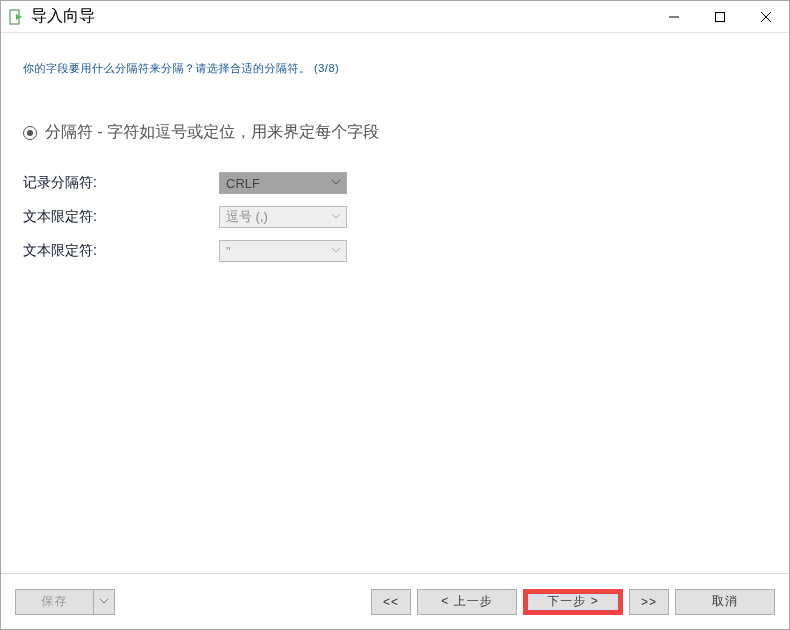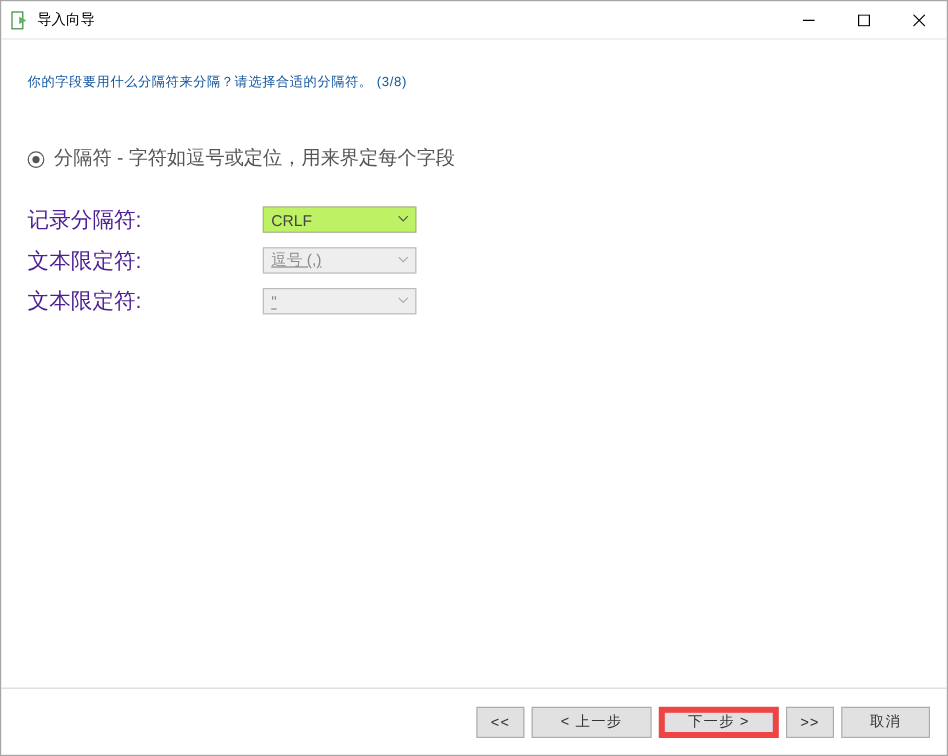--- a/index.html
+++ b/index.html
@@ -1,52 +1,52 @@
 <!DOCTYPE html>
 <html><head>
 <meta charset="utf-8">
 <style>
   * { box-sizing: border-box; }
   html, body { margin:0; padding:0; width:790px; height:630px; font-family:"Microsoft YaHei","Segoe UI",Arial,sans-serif; font-size:13px; background:#fff; color:#333; }
   .window { width:790px; height:630px; border:1px solid #a6a6a6; display:flex; flex-direction:column; background:#fff; }
   .titlebar { height:32px; display:flex; align-items:center; border-bottom:1px solid #e6e6e6; }
   .title-icon { width:16px; height:16px; margin-left:8px; display:inline-block; }
-  .title-text { margin-left:6px; font-size:12px; color:#000; }
+  .title-text { margin-left:6px; font-size:16px; color:#000; }
   .title-spacer { flex:1; }
   .win-btn { width:46px; height:31px; display:flex; align-items:center; justify-content:center; cursor:pointer; }
   .win-btn svg { stroke:#000; }
 
   .content { flex:1; padding:28px 22px 0 22px; }
   .heading { color:#1457a0; font-size:11px; margin-bottom:46px; letter-spacing:0.5px; }
 
   .radio-row { display:flex; align-items:center; margin-bottom:12px; color:#555; font-size:16px; }
   .radio-outer { width:14px; height:14px; border:1px solid #888; border-radius:50%; margin-right:8px; background:#fff; display:flex; align-items:center; justify-content:center; }
   .radio-outer.checked { border-color:#555; }
   .radio-outer.checked::after { content:""; width:6px; height:6px; border-radius:50%; background:#555; }
   .radio-outer.unchecked { border-color:#bbb; }
 
   .opts { margin-top:28px; }
   .opt-row { display:flex; align-items:center; margin-bottom:10px; height:24px; }
-  .opt-label { width:196px; color:#4c1d95; font-size:18px; }
-  .combo { width:128px; height:22px; border:1px solid #adadad; background:#bef264; display:flex; align-items:center; position:relative; font-size:13px; color:#444; padding-left:6px; cursor:default; }
-  .combo.disabled { color:#8a8a8a; border-color:#bcbcbc; background:#eee;text-decoration:underline; }
+  .opt-label { width:196px; color:#0f172a; font-size:14px; }
+  .combo { width:128px; height:22px; border:1px solid #adadad; background:#a3a3a3; display:flex; align-items:center; position:relative; font-size:13px; color:#444; padding-left:6px; cursor:default; }
+  .combo.disabled { color:#8a8a8a; border-color:#bcbcbc; background:#eee; }
   .combo .arrow { position:absolute; right:6px; top:50%; transform:translateY(-50%); }
   .combo .arrow svg { display:block; }
 
   .footer { height:56px; border-top:1px solid #d7d7d7; display:flex; align-items:center; padding:0 14px; }
   .save-group { display:flex; }
   .btn { height:26px; border:1px solid #adadad; background:#e1e1e1; font-size:12px; color:#333; display:flex; align-items:center; justify-content:center; cursor:pointer; user-select:none; letter-spacing:1px; }
   .save-btn { width:78px; color:#999; border-right:none; }
   .save-drop { width:22px; color:#666; }
   .foot-spacer { flex:1; }
   .nav-btns { display:flex; gap:6px; }
   .nav-btn { width:100px; }
   .nav-small { width:40px; }
   .nav-default { border:5px solid #ef4444; box-shadow: inset 0 0 0 1px #cce4f7; }
-  .nav-cancel { width:74px; }
+  .nav-cancel { width:100px; }
 </style>
 </head>
 <body>
 
 <div class="window">
 
   <div class="titlebar">
     <span class="title-icon">
       <svg width="16" height="16" viewBox="0 0 16 16">
         <rect x="1" y="1" width="9" height="14" fill="#fff" stroke="#3a8a3a" stroke-width="1"></rect>
@@ -112,20 +112,28 @@
             <svg width="8" height="6">
                 <polyline points="0,0 4,4 8,0" fill="none" stroke="#aaa" stroke-width="1"></polyline>
               </svg>
           </span>
         </div>
       </div>
     </div>
   </div>
 
   <div class="footer">
+    <div class="save-group">
+      <div class="btn save-btn">保存</div>
+      <div class="btn save-drop">
+        <svg width="8" height="6">
+            <polyline points="0,0 4,4 8,0" fill="none" stroke="#777" stroke-width="1"></polyline>
+          </svg>
+      </div>
+    </div>
     <span class="foot-spacer"></span>
     <div class="nav-btns">
       <div class="btn nav-small">&lt;&lt;</div>
       <div class="btn nav-btn">&lt; 上一步</div>
       <div class="btn nav-btn nav-default">下一步 &gt;</div>
       <div class="btn nav-small">&gt;&gt;</div>
       <div class="btn nav-cancel">取消</div>
     </div>
   </div>
 

